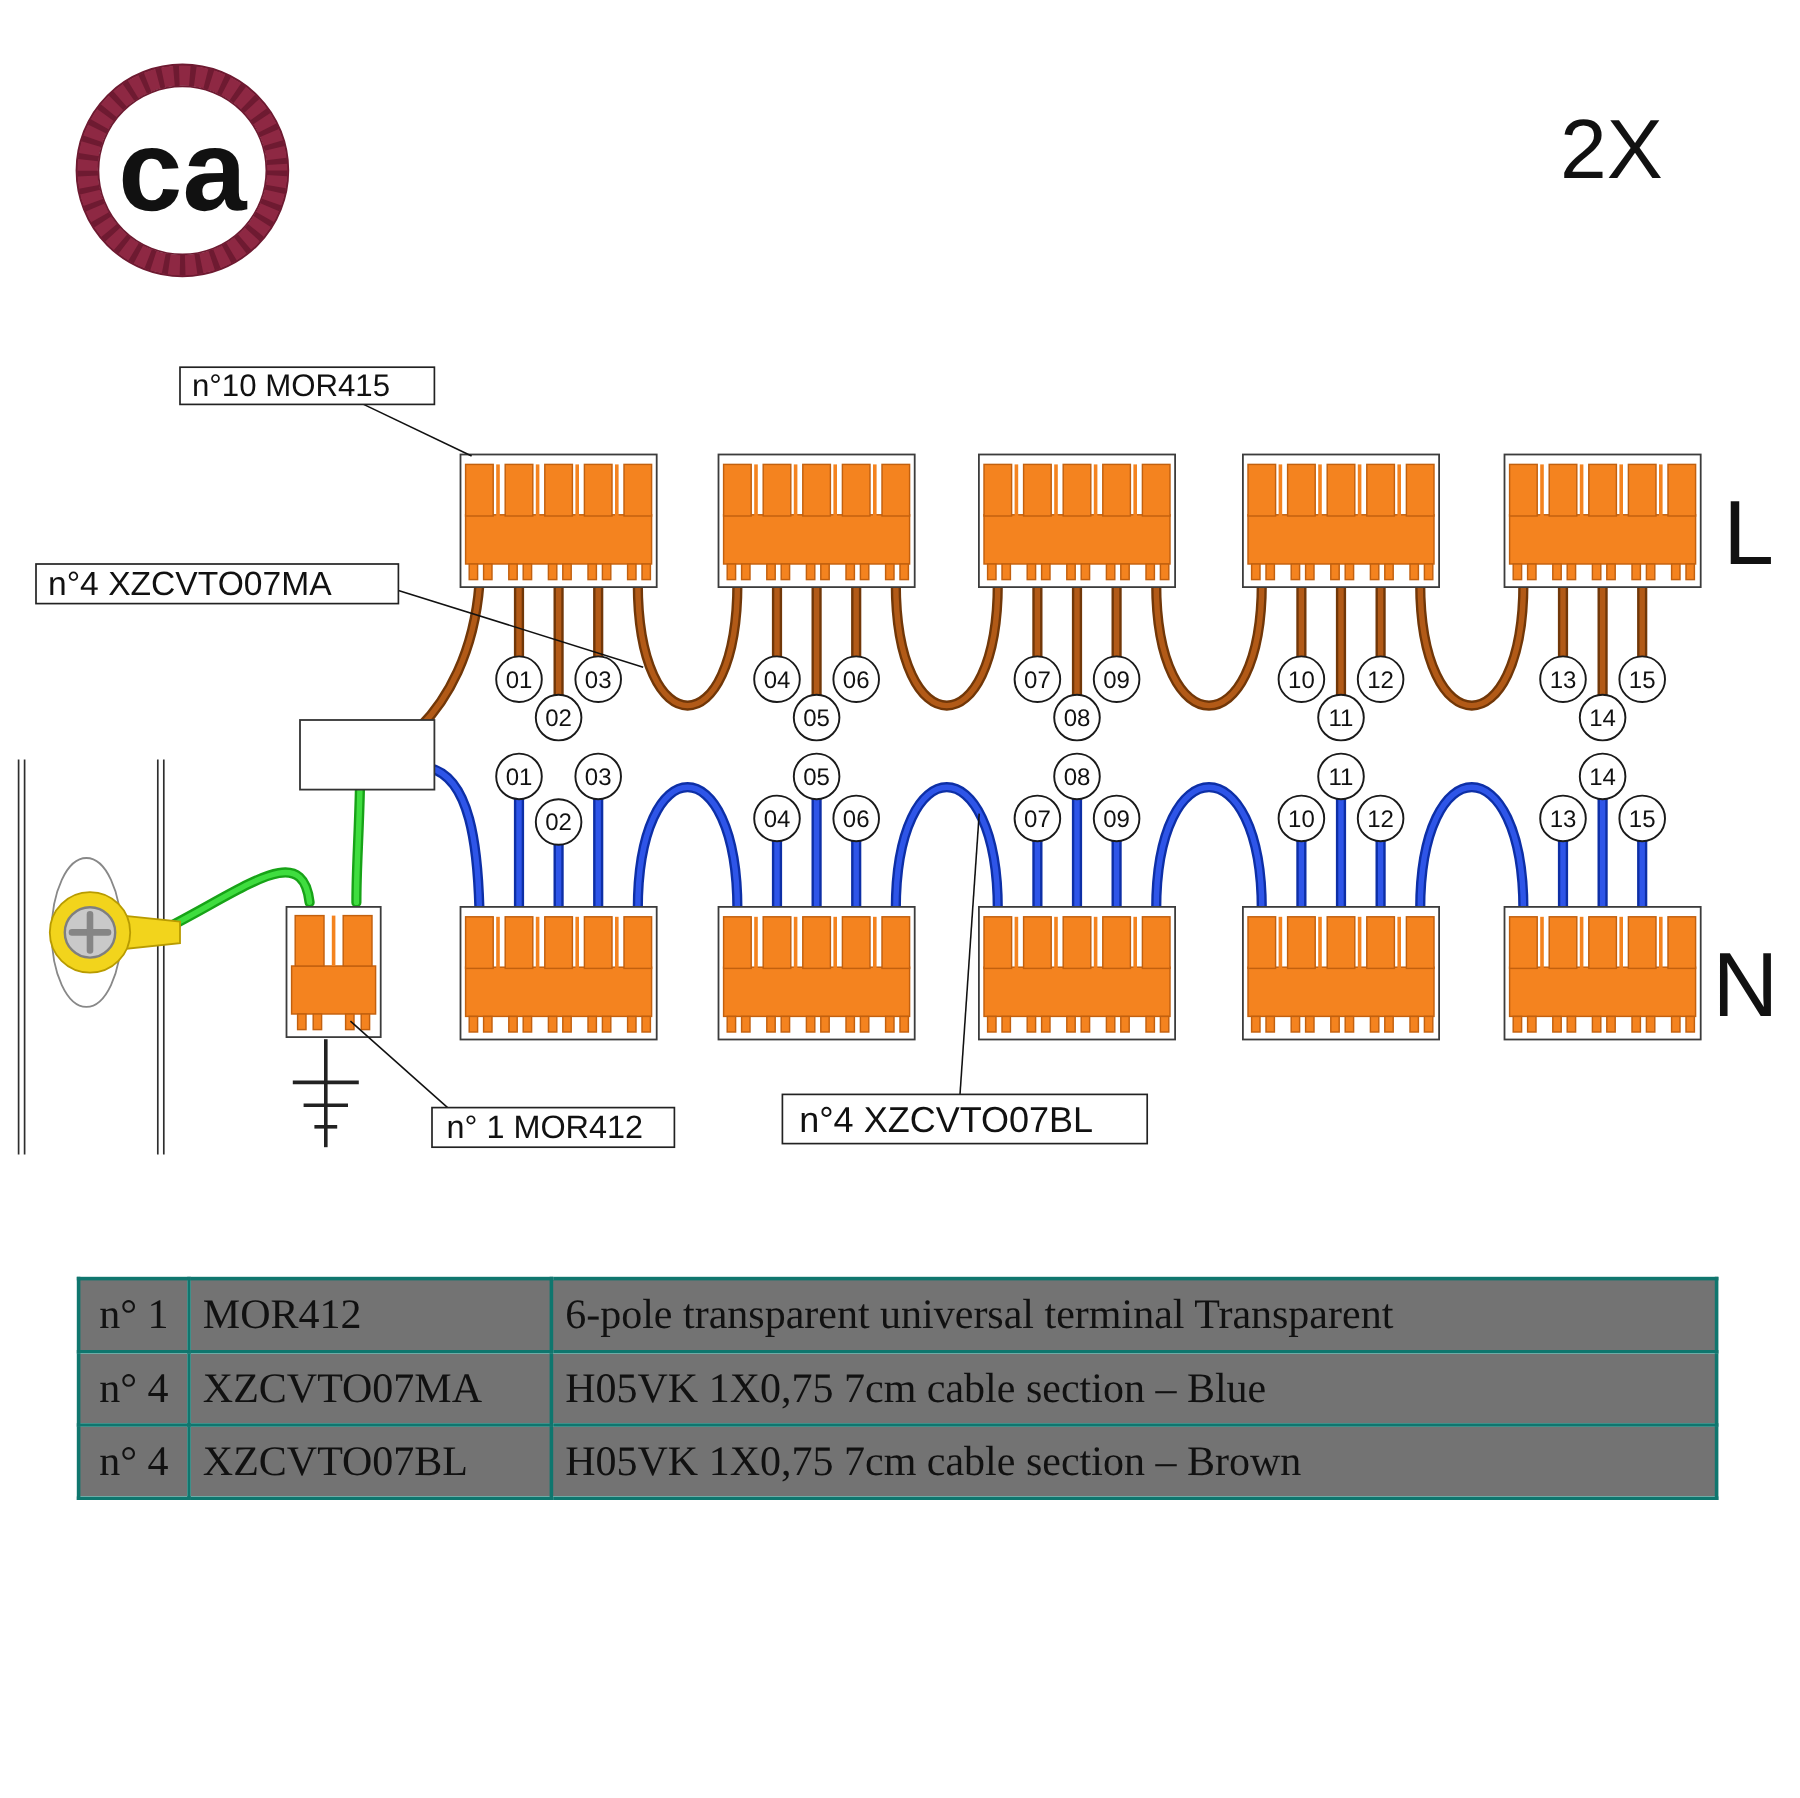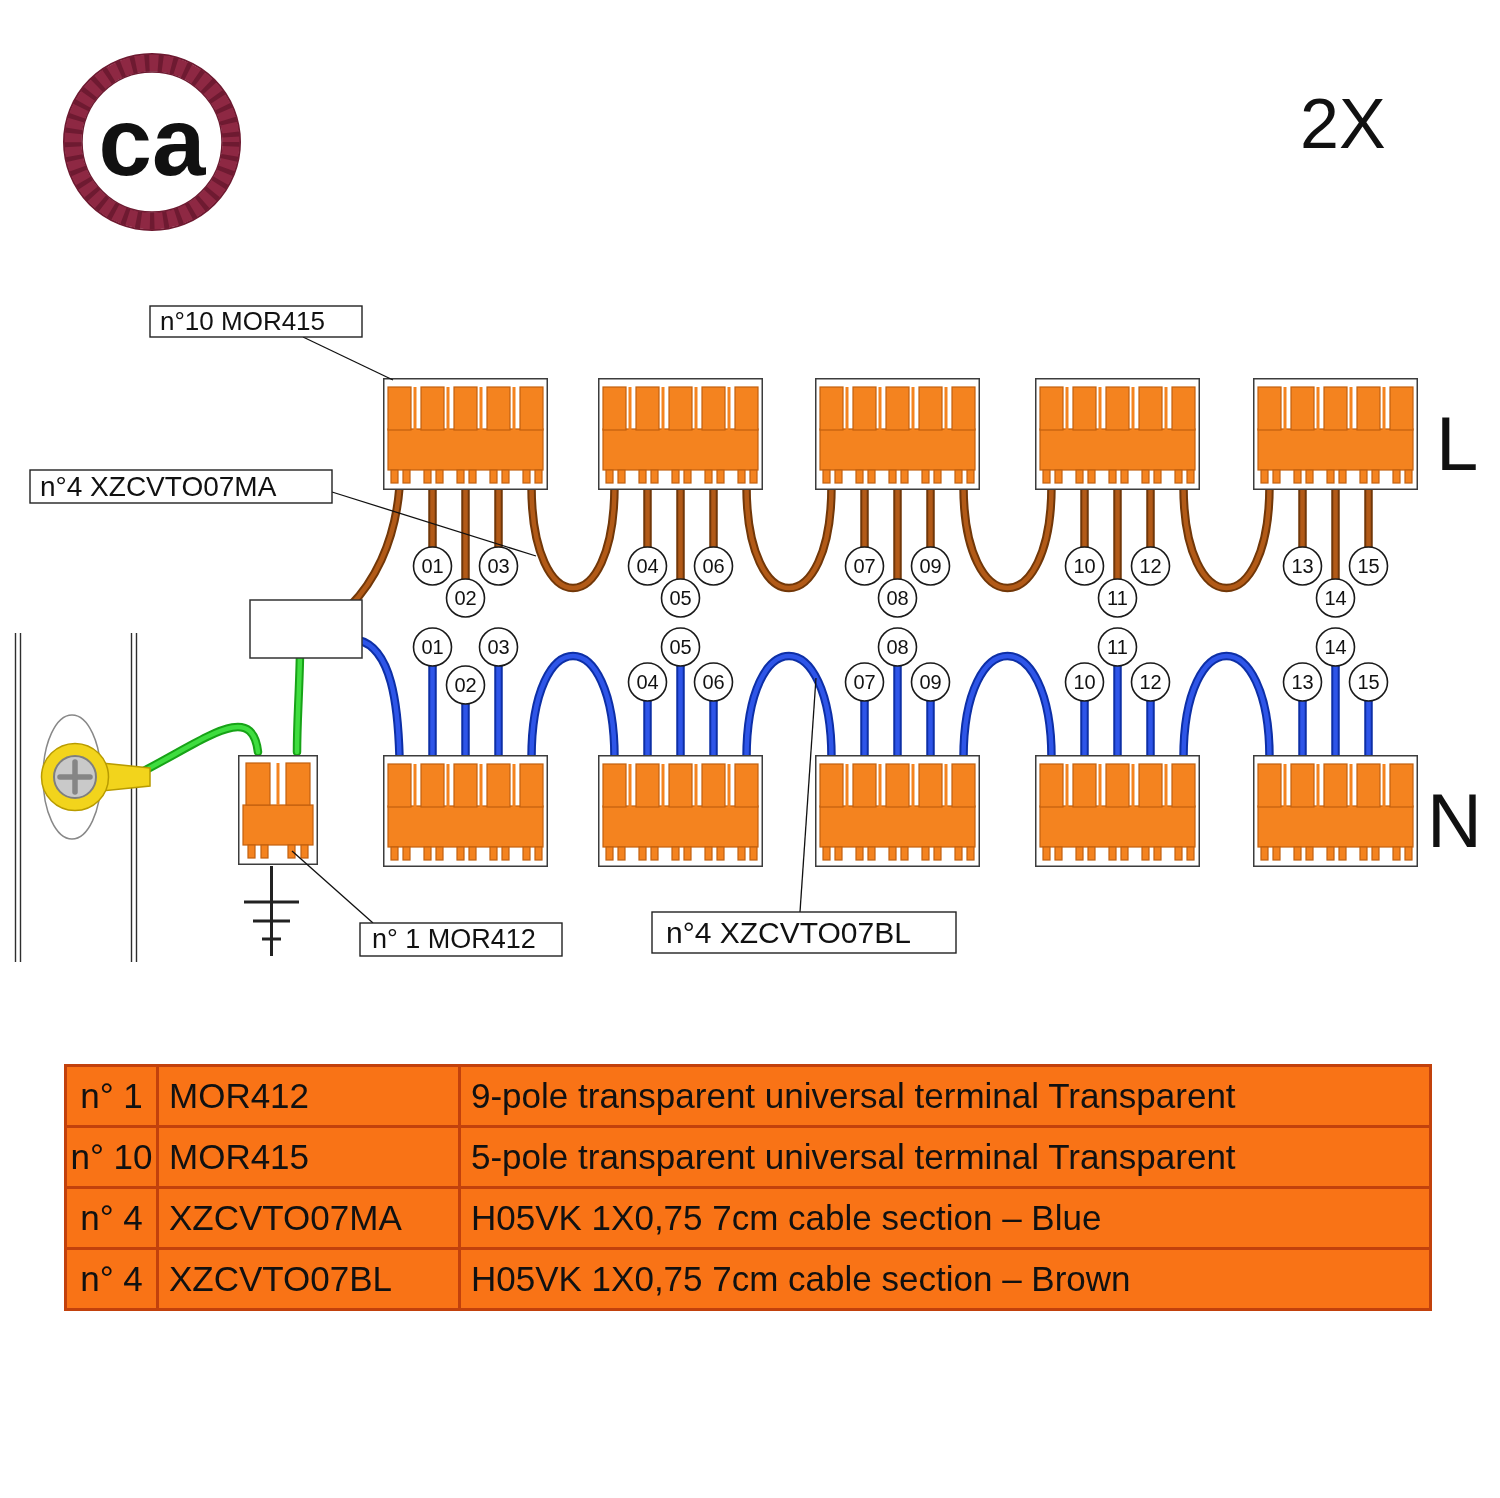--- a/index.html
+++ b/index.html
@@ -3,22 +3,22 @@
 <meta charset="utf-8">
 <style>
   * { margin:0; padding:0; box-sizing:border-box; }
   :root { --orange:#F4831F; --orange-edge:#C2600E; }
   body { background:#fff; font-family:"Liberation Sans", sans-serif; width:1500px; }
   .canvas { position:relative; width:1500px; height:1498px; background:#fff; overflow:hidden; }
   #diagram-svg { position:absolute; left:0; top:0; }
   #diagram-svg text { font-family:"Liberation Sans", sans-serif; fill:#111; }
   #parts-table { position:absolute; left:64px; top:1064px; width:1368px; border-collapse:collapse;
                  font-size:35px; color:#111; table-layout:fixed; }
-  #parts-table td { border:3px solid #c2410c; height:61px; padding:0 10px; vertical-align:middle;
-                    background:#f97316; overflow:hidden; white-space:nowrap; }
+  #parts-table td { border:3px solid #0f766e; height:61px; padding:0 10px; vertical-align:middle;
+                    background:#737373; overflow:hidden; white-space:nowrap;font-family:Liberation Serif, serif; }
   #parts-table td.qty { width:92px; text-align:center; padding:0 2px; }
   #parts-table td.code { width:302px; }
 </style>
 </head>
 <body>
 
 <div class="canvas">
 
 <svg id="diagram-svg" width="1500" height="1020" viewBox="0 0 1500 1020">
   <defs>
@@ -354,26 +354,21 @@
     <circle r="70" fill="none" stroke="#6E1A31" stroke-width="1.5"></circle>
     <text y="33" text-anchor="middle" font-size="96" font-weight="bold" fill="#8C8C8C">ca</text>
   </g>
 </svg>
 
 <table id="parts-table">
   <tbody>
         <tr>
     <td class="qty">n° 1</td>
     <td class="code">MOR412</td>
-    <td class="desc">9-pole transparent universal terminal Transparent</td>
-  </tr>
-  <tr>
-    <td class="qty">n° 10</td>
-    <td class="code">MOR415</td>
-    <td class="desc">5-pole transparent universal terminal Transparent</td>
+    <td class="desc">6-pole transparent universal terminal Transparent</td>
   </tr>
   <tr>
     <td class="qty">n° 4</td>
     <td class="code">XZCVTO07MA</td>
     <td class="desc">H05VK 1X0,75 7cm cable section – Blue</td>
   </tr>
   <tr>
     <td class="qty">n° 4</td>
     <td class="code">XZCVTO07BL</td>
     <td class="desc">H05VK 1X0,75 7cm cable section – Brown</td>

